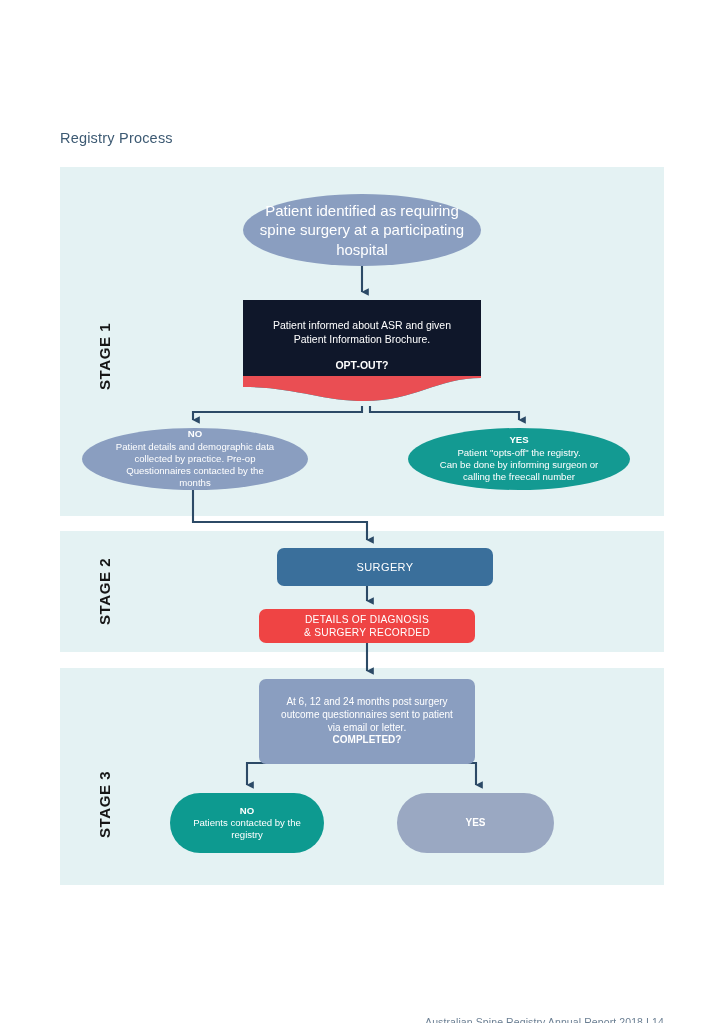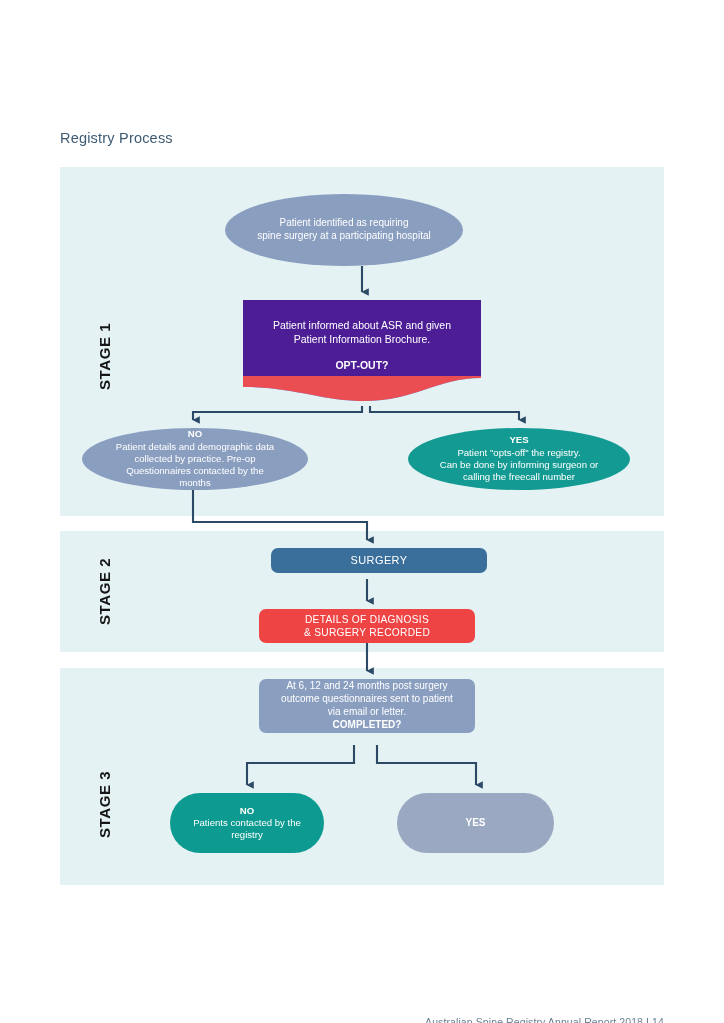--- a/index.html
+++ b/index.html
@@ -35,53 +35,53 @@
   .node .txt{line-height:1.28;padding:0 10px;}
   .node b{font-weight:bold;text-align:right;}
 
   
   .ellipse{border-radius:50%;}
   .pill{border-radius:999px;}
   .rrect{border-radius:7px;}
 
   
   #n-start{
-    left:225px;top:194px;width:238px;height:72px;
-    background:#8a9ec0;font-size:10px;
+    left:243px;top:194px;width:238px;height:72px;
+    background:#8a9ec0;font-size:15px;
   }
   #n-optout{
     left:243px;top:300px;width:238px;height:106px;
-    background:#4c1d95;font-size:10.5px;
+    background:#0f172a;font-size:10.5px;
   }
   #n-optout .txt{padding-bottom:14px;}
   #n-optout .waveclip{
     position:absolute;left:0;bottom:0;width:238px;height:30px;
     overflow:hidden;pointer-events:none;
   }
 
   #n-no1{
     left:82px;top:428px;width:226px;height:62px;
     background:#8a9ec0;font-size:9.6px;
   }
   #n-yes1{
     left:408px;top:428px;width:222px;height:62px;
     background:#139a92;font-size:9.6px;
   }
 
   #n-surgery{
-    left:271px;top:548px;width:216px;height:25px;
+    left:277px;top:548px;width:216px;height:38px;
     background:#3a6f9b;font-size:11px;letter-spacing:.4px;
   }
   #n-details{
     left:259px;top:609px;width:216px;height:34px;
     background:#ef4444;font-size:10.2px;letter-spacing:.3px;
   }
 
   #n-q3{
-    left:259px;top:679px;width:216px;height:54px;
+    left:259px;top:679px;width:216px;height:85px;
     background:#8a9ec0;font-size:10px;
   }
   #n-no3{
     left:170px;top:793px;width:154px;height:60px;
     background:#0d9a90;font-size:9.6px;
   }
   #n-yes3{
     left:397px;top:793px;width:157px;height:60px;
     background:#9aa8c2;font-size:10px;
   }

